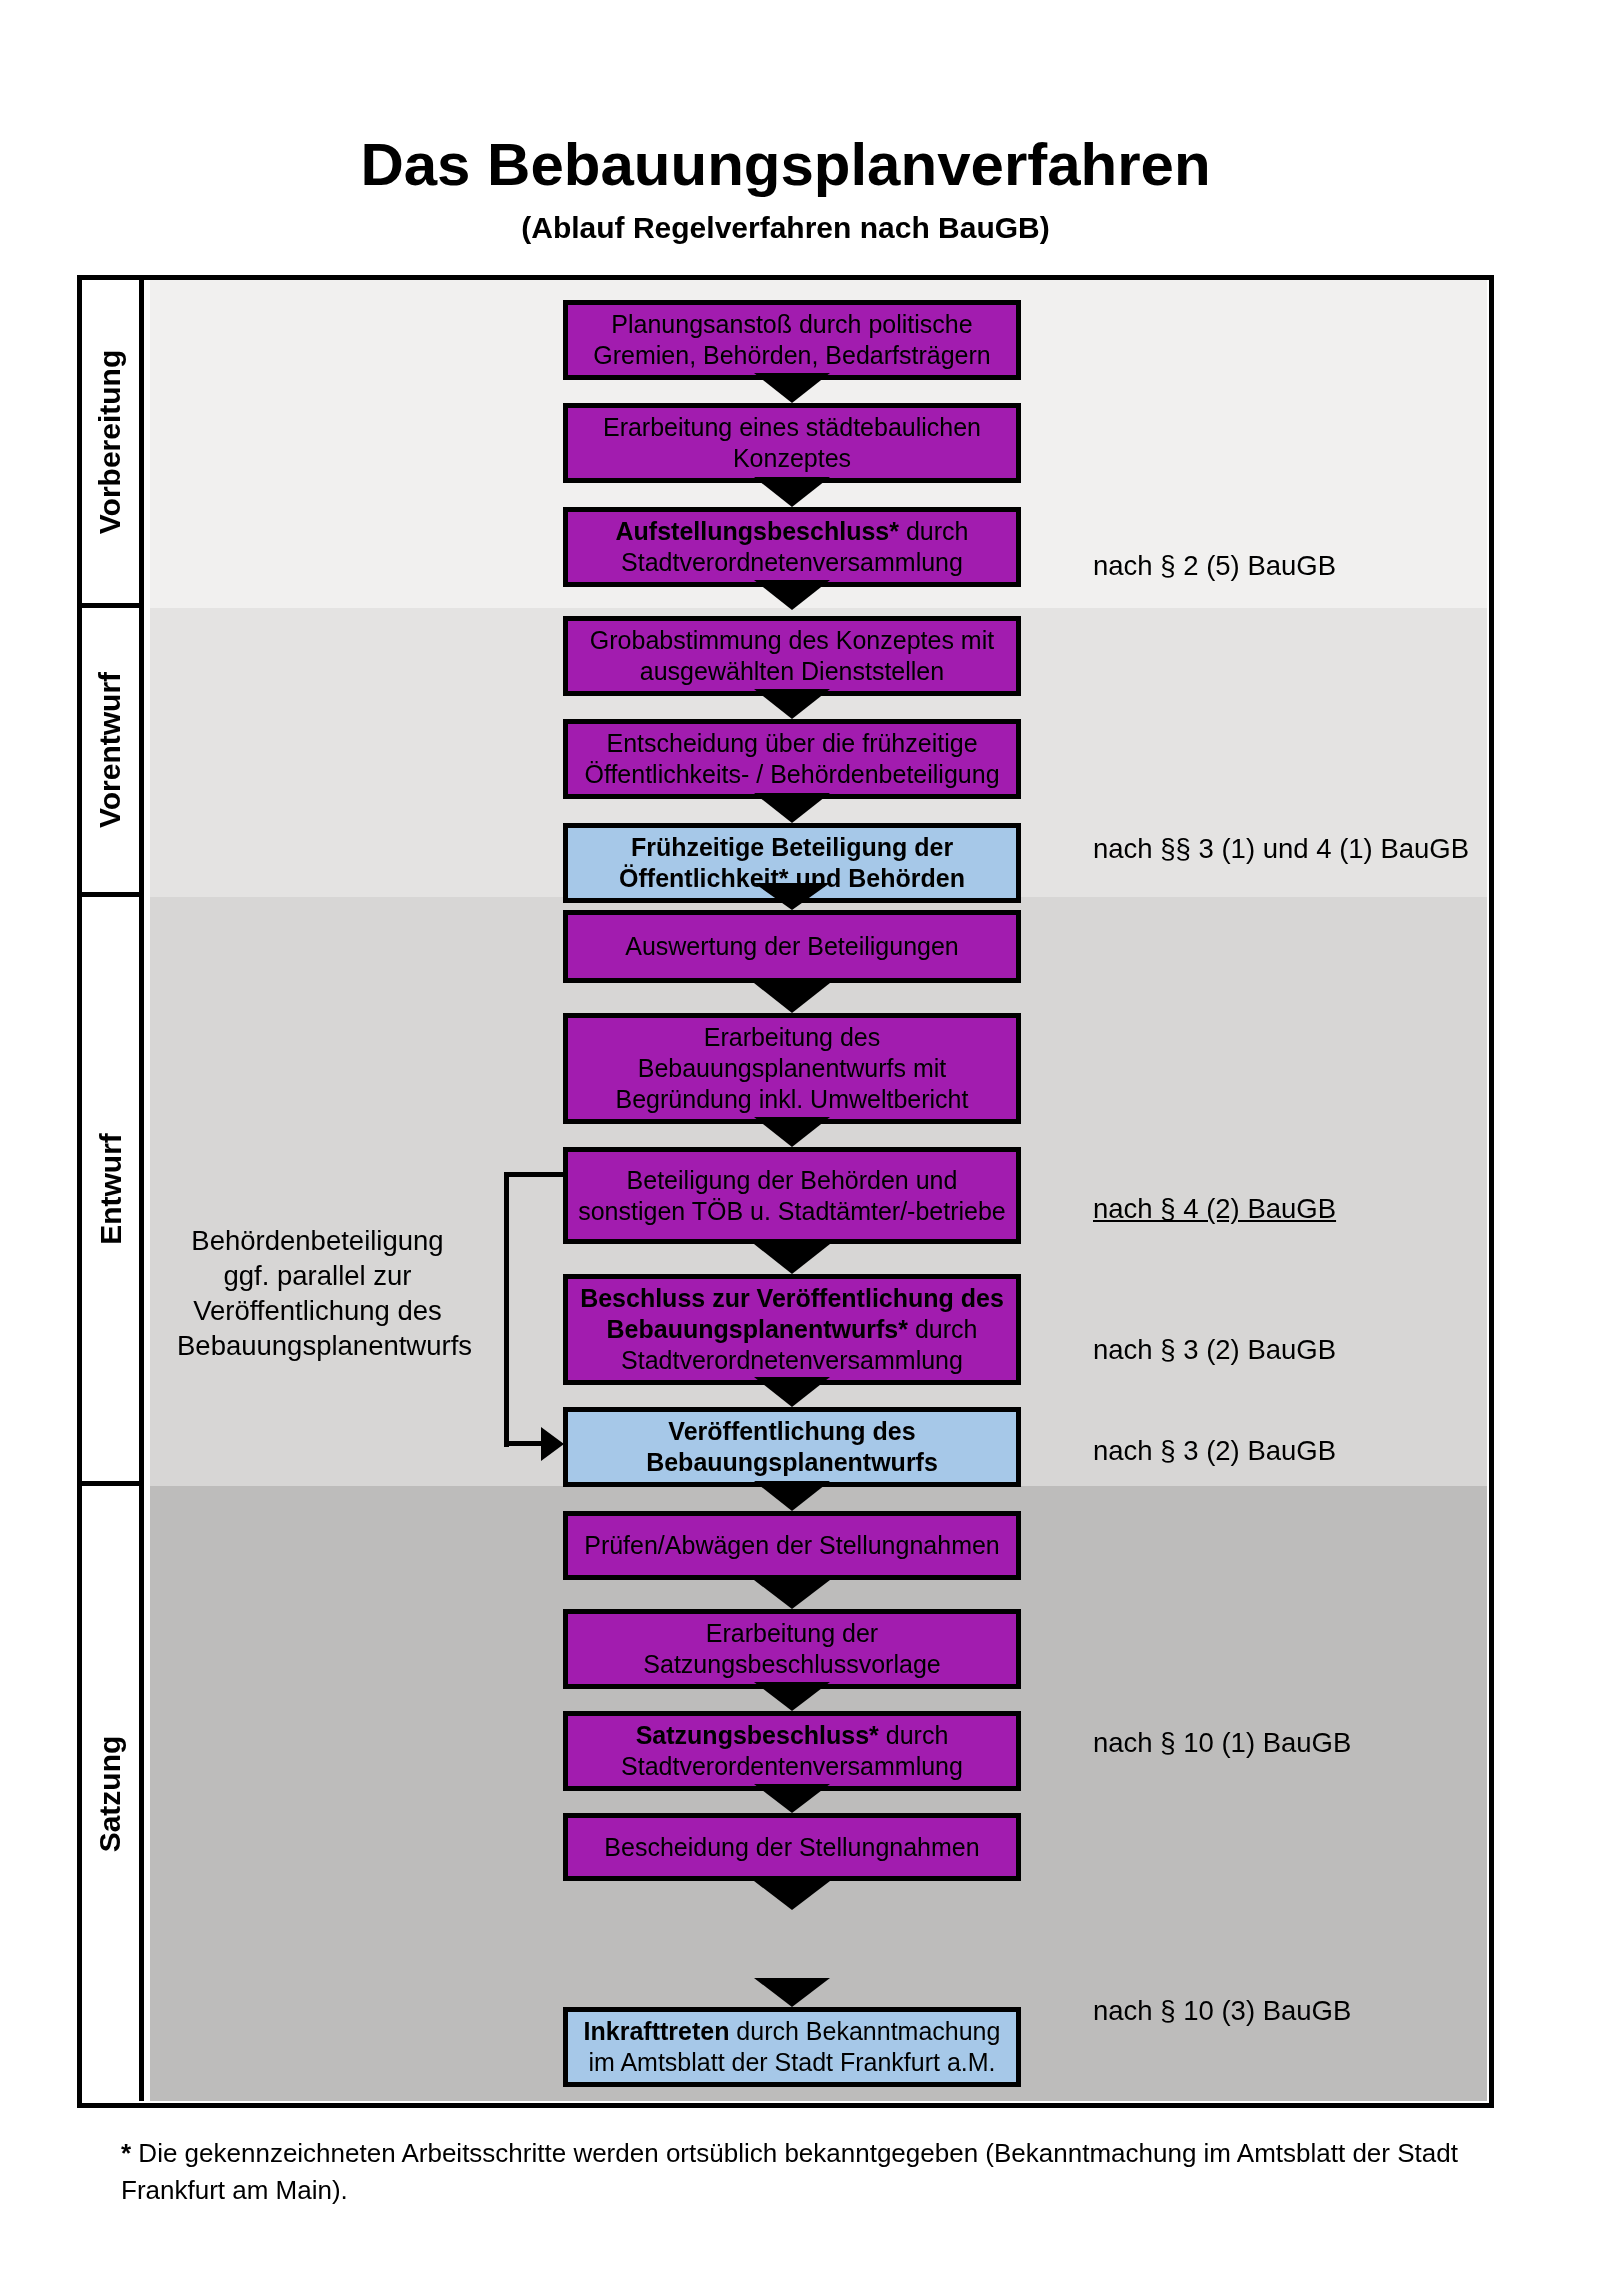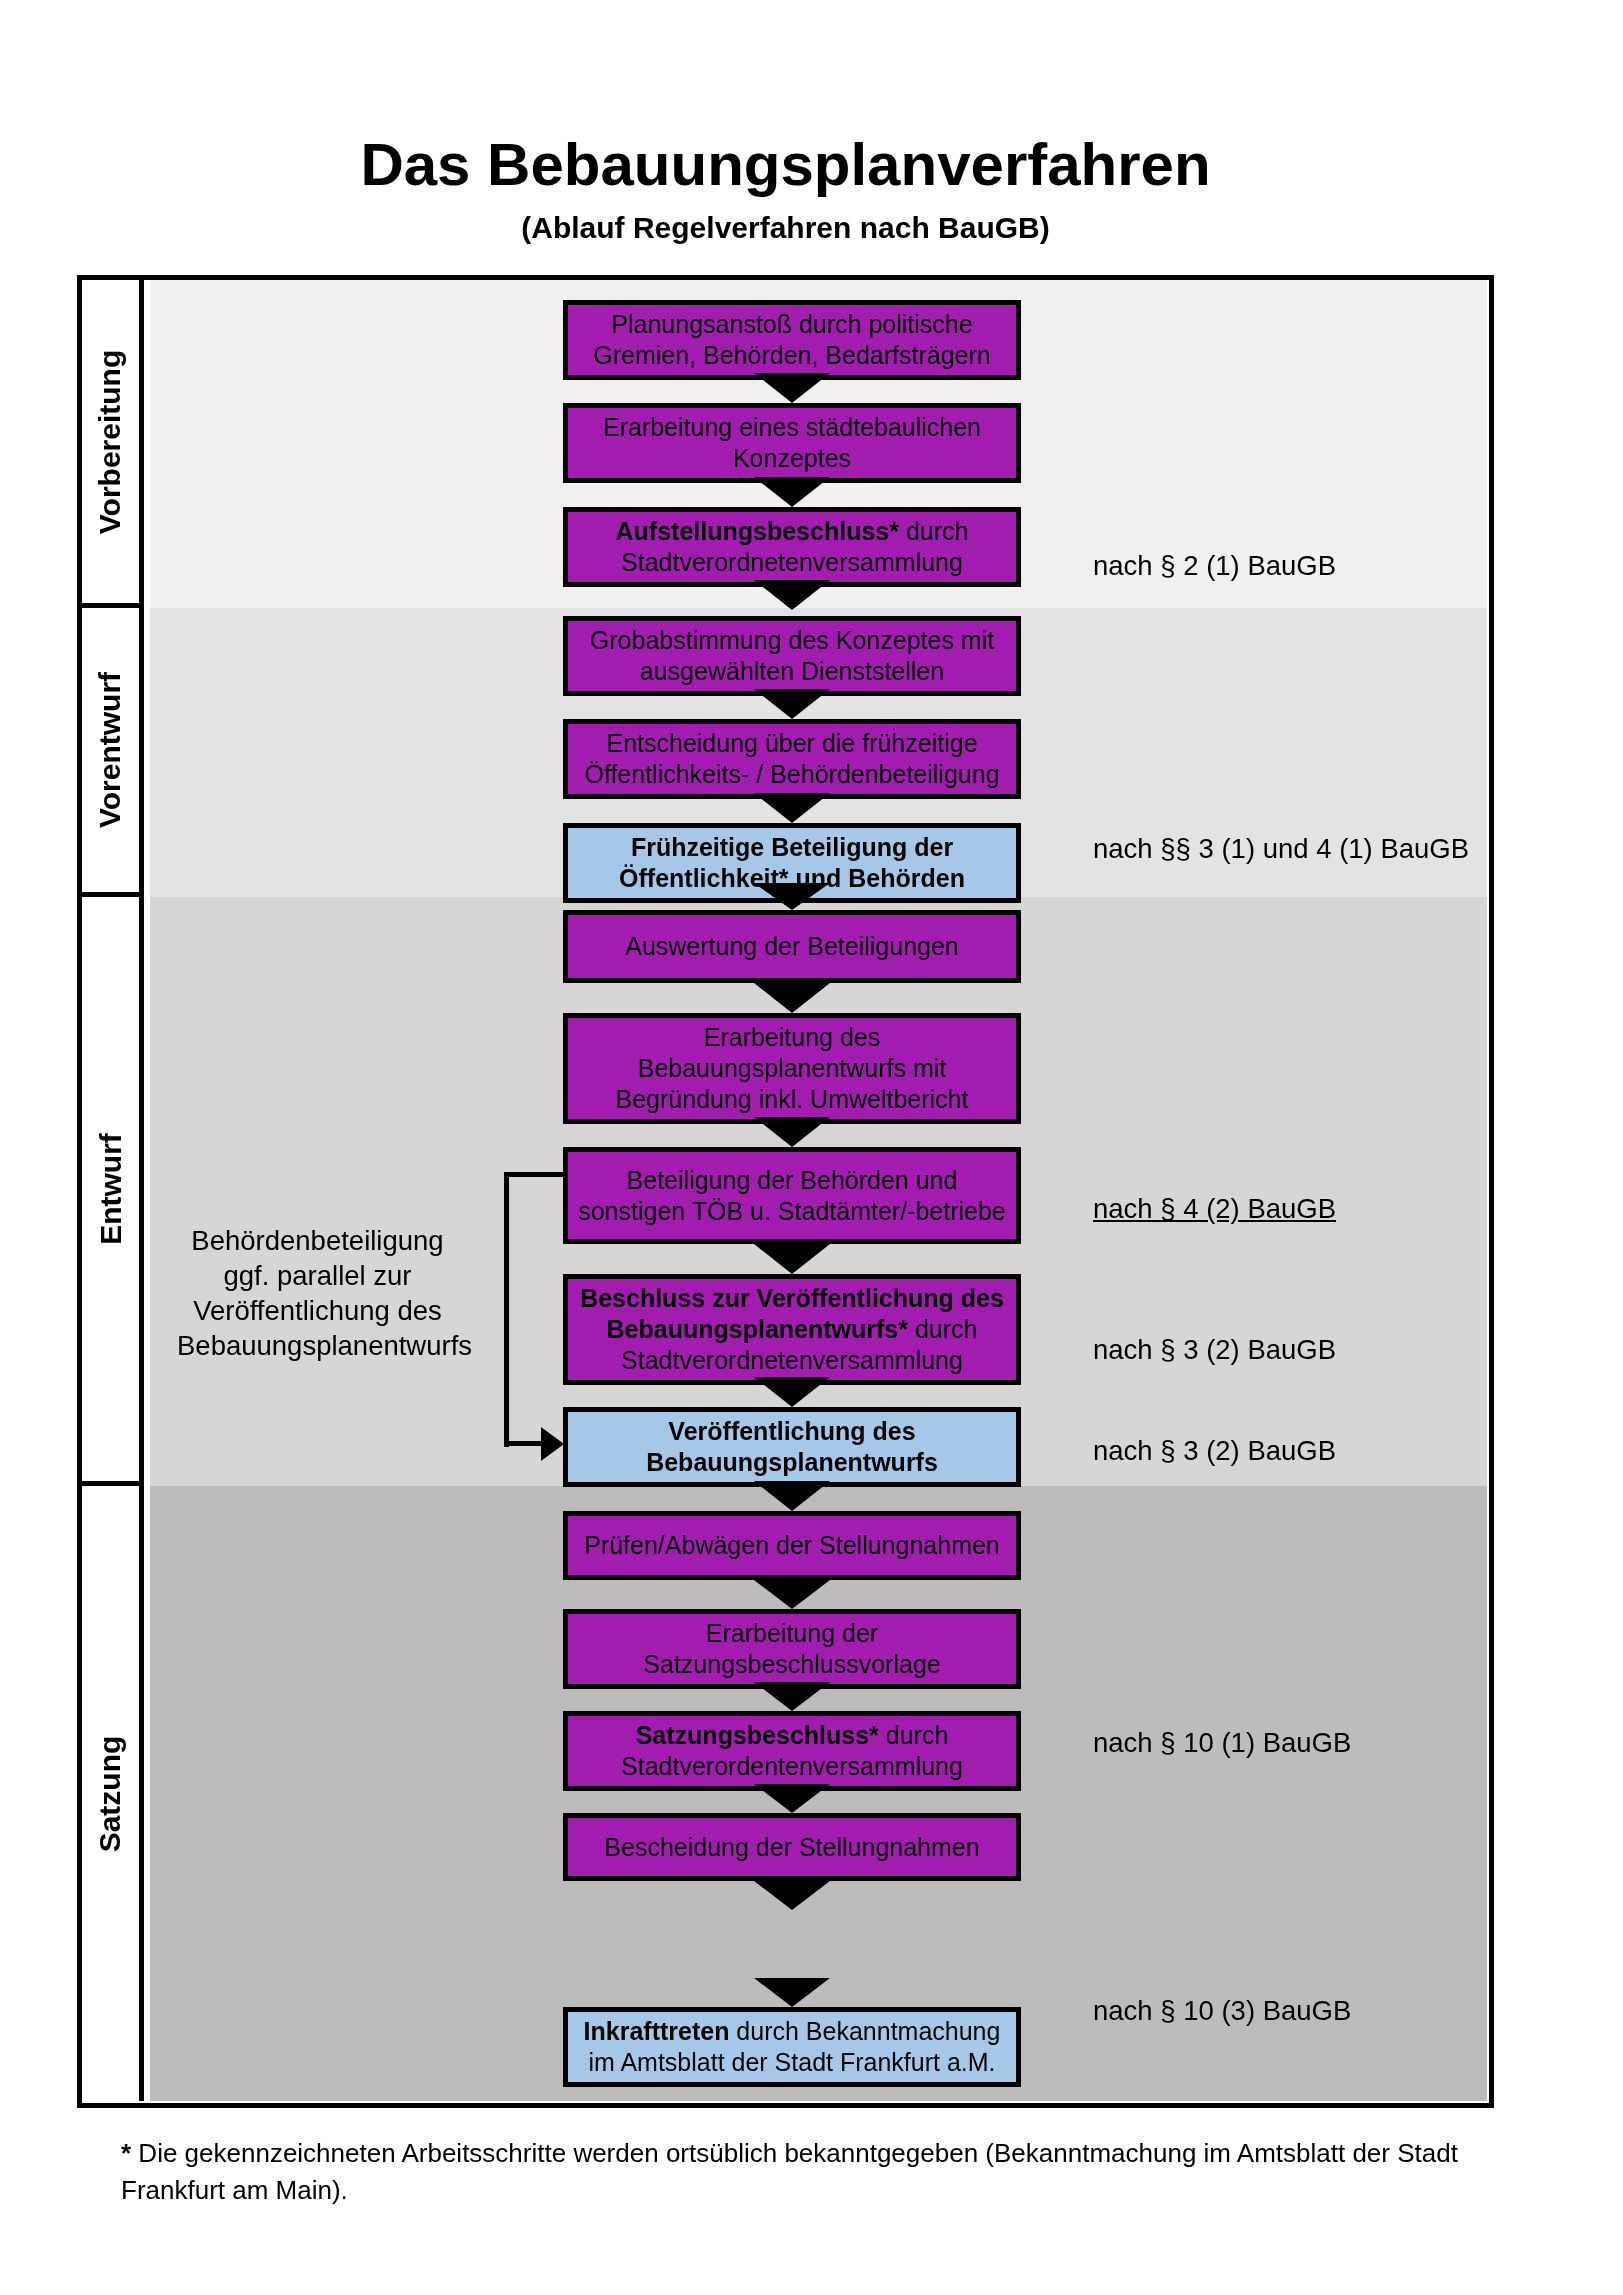--- a/index.html
+++ b/index.html
@@ -166,21 +166,21 @@
     <div class="arrow" style="top:1784px;border-top-width:29px;"></div>
     <div class="box" style="top:1813px;min-height:68px;">
       <span><span class="bold-part"></span><span>Bescheidung der Stellungnahmen</span></span>
     </div>
     <div class="arrow" style="top:1881px;border-top-width:29px;"></div>
     <div class="arrow" style="top:1978px;border-top-width:29px;"></div>
     <div class="box blue" style="top:2007px;min-height:73px;">
       <span><span class="bold-part">Inkrafttreten</span><span> durch Bekanntmachung im Amtsblatt der Stadt Frankfurt a.M.</span></span>
     </div>
 
-    <div class="legal" style="top:550px;">nach § 2 (1) BauGB</div>
+    <div class="legal" style="top:550px;">nach § 2 (5) BauGB</div>
     <div class="legal" style="top:833px;">nach §§ 3 (1) und 4 (1) BauGB</div>
     <div class="legal" style="top:1193px;text-decoration:underline;">nach § 4 (2) BauGB</div>
     <div class="legal" style="top:1334px;">nach § 3 (2) BauGB</div>
     <div class="legal" style="top:1435px;">nach § 3 (2) BauGB</div>
     <div class="legal" style="top:1727px;">nach § 10 (1) BauGB</div>
     <div class="legal" style="top:1995px;">nach § 10 (3) BauGB</div>
 
     <div class="side-note">Behördenbeteiligung ggf. parallel zur Veröffentlichung des Bebauungsplanentwurfs</div>
     <div class="conn" style="left:504px;top:1172px;width:5.2px;height:275px;"></div>
     <div class="conn" style="left:504px;top:1172px;width:59px;height:5.2px;"></div>

